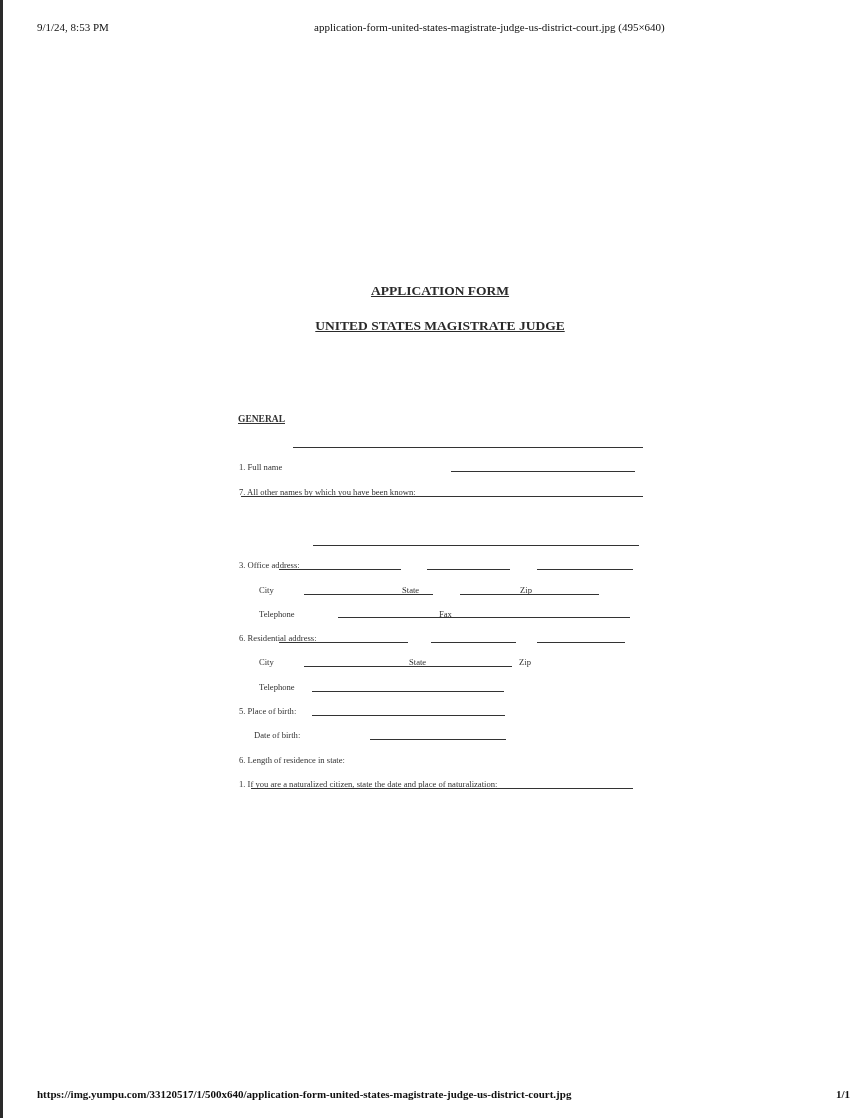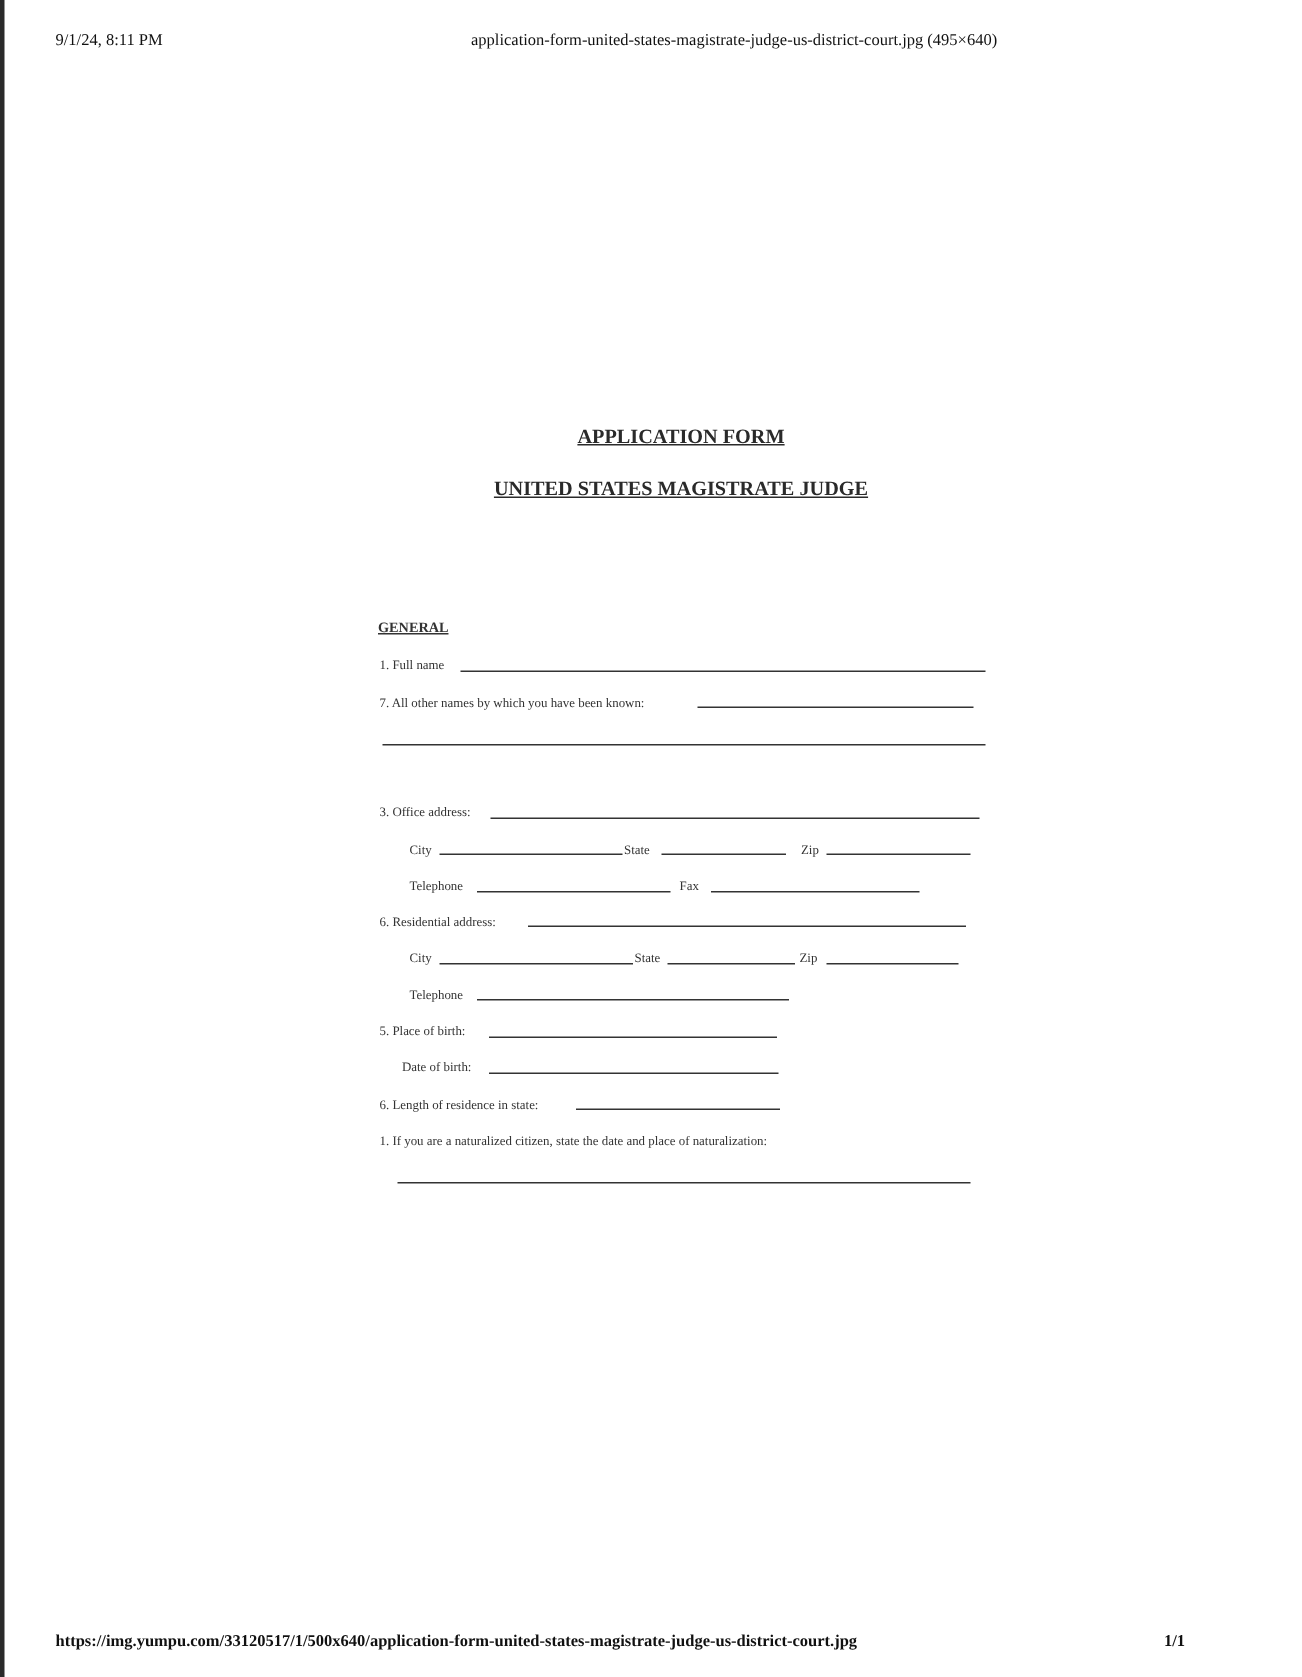--- a/index.html
+++ b/index.html
@@ -8,47 +8,47 @@
     background: #ffffff;
     font-family: "Liberation Serif", "DejaVu Serif", serif;
     color: #222;
   }
   .left-edge { position: absolute; left: 0; top: 0; width: 3px; height: 1118px; background: #2a2a2a; }
   .hdr { position: absolute; top: 21px; font-size: 11px; color: #111; }
   .hdr-date { left: 37px; }
   .hdr-title { left: 314px; }
   .ftr { position: absolute; top: 1088px; font-size: 11px; color: #111; font-weight: bold; }
   .ftr-url { left: 37px; }
-  .ftr-page { left: 776px; }
+  .ftr-page { left: 836px; }
 
-  .doc { position: absolute; left: 16px; top: 0; width: 756px; height: 1118px; }
+  .doc { position: absolute; left: 2px; top: 0; width: 756px; height: 1118px; }
   .title1, .title2 {
     position: absolute; left: 0; width: 868px; text-align: center;
     font-weight: bold; text-decoration: underline; color: #2a2a2a;
   }
   .title1 { top: 283px; font-size: 13.5px; left: 4px; }
   .title2 { top: 318px; font-size: 13.5px; left: 4px; }
   .instr {
     position: absolute; left: 236px; top: 357px; width: 410px;
     font-size: 7.6px; line-height: 11px; color: #333;
   }
   .section {
     position: absolute; left: 236px; top: 414px; font-size: 9.5px;
     font-weight: bold; text-decoration: underline; color: #333;
   }
-  .lbl { position: absolute; font-size: 8.6px; color: #333; white-space: nowrap; }
+  .lbl { position: absolute; font-size: 8.6px; color: #333; white-space: nowrap; margin-top: 24px; }
   .ln { position: absolute; height: 0; border-top: 1.3px solid #333; }
   .field { position: absolute; }
 </style>
 </head>
 <body>
 
 <div class="left-edge"></div>
 
-<div class="hdr hdr-date">9/1/24, 8:11 PM</div>
+<div class="hdr hdr-date">9/1/24, 8:53 PM</div>
 <div class="hdr hdr-title">application-form-united-states-magistrate-judge-us-district-court.jpg (495×640)</div>
 
 <div class="doc">
   <div class="title1">APPLICATION FORM</div>
   <div class="title2">UNITED STATES MAGISTRATE JUDGE</div>
   <div class="section">GENERAL</div>
 
   <div class="lbl" style="left:237px;top:438px;">1.  Full name</div>
   <div class="field">
     <div class="ln" style="left:291px;top:447px;width:350px;"></div>

